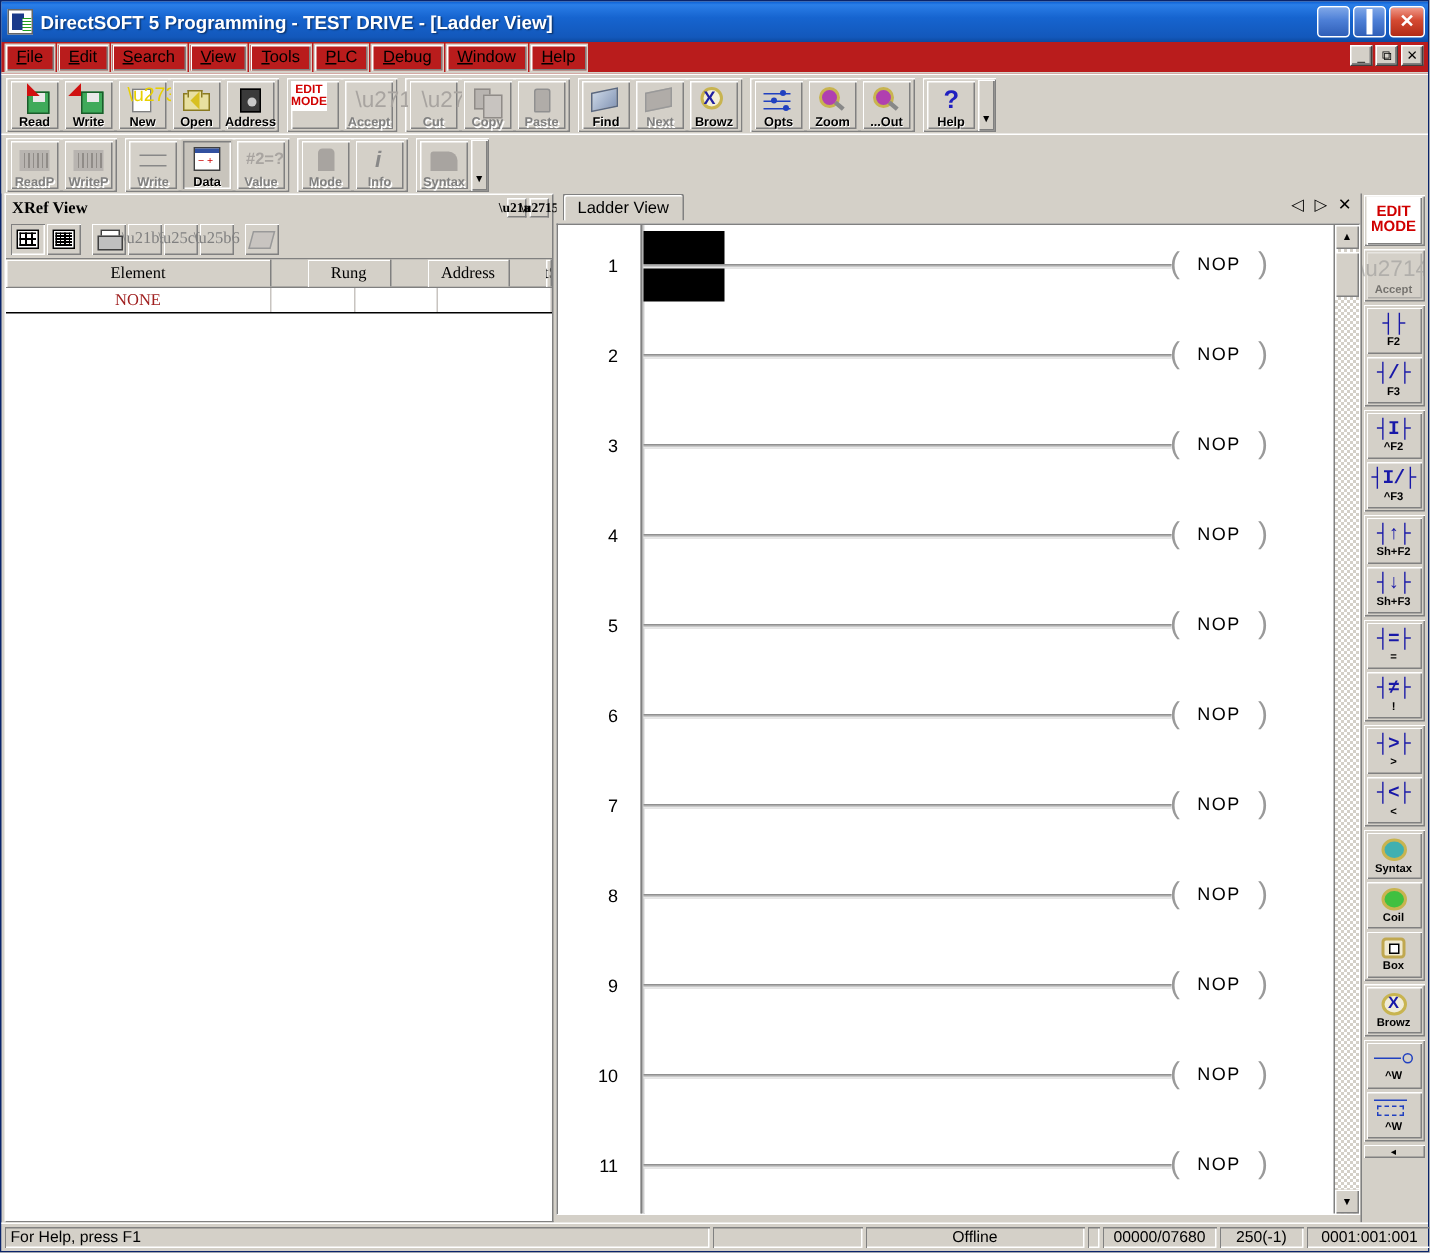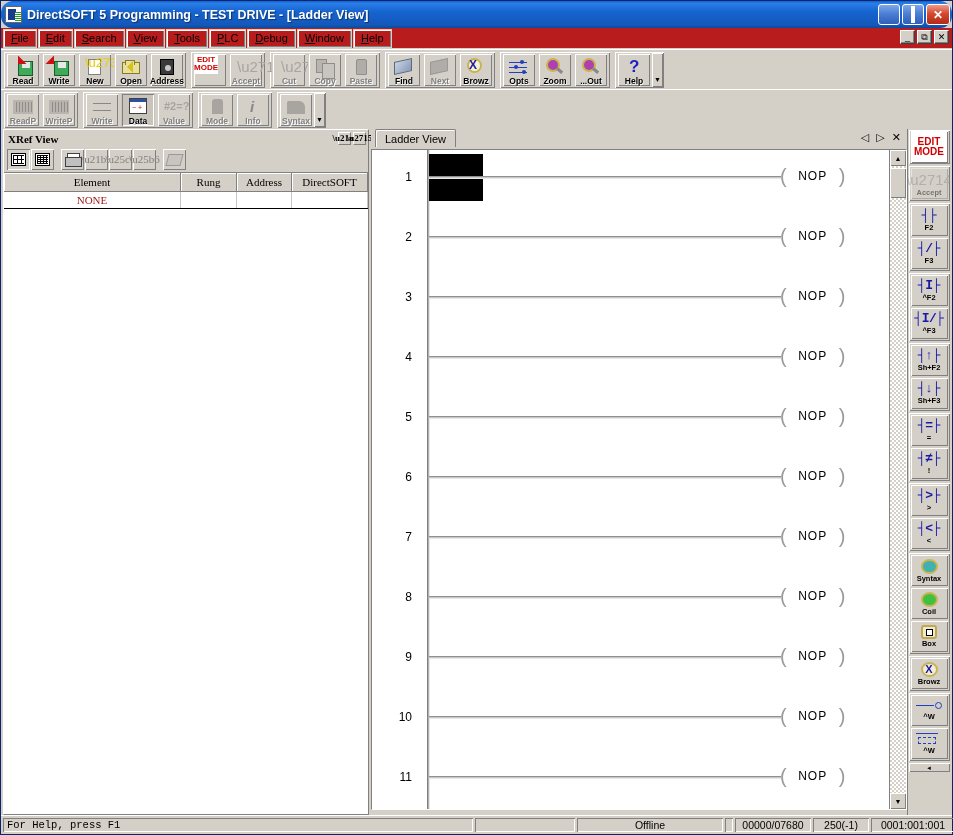--- a/index.html
+++ b/index.html
@@ -19,21 +19,20 @@
     display: flex; flex-direction: column;
   }
 
   
   .titlebar {
     height: 27px; flex: 0 0 27px;
     background: linear-gradient(to bottom, #0a5fd4 0%, #2a7ee8 8%, #1664cf 40%, #1358bb 88%, #0d4aa0 100%);
     display: flex; align-items: center;
     padding: 0 2px 0 4px;
     position: relative;
-    border-radius: 12px;
   }
   .title-icon {
     width: 17px; height: 17px; flex: 0 0 17px;
     background: #fff; border: 1px solid #666;
     margin-right: 5px; position: relative; overflow: hidden;
   }
   .title-icon::before {
     content: ""; position: absolute; left: 2px; top: 2px;
     width: 8px; height: 11px; background: #1a3a8a;
   }
@@ -237,20 +236,21 @@
   .printico { width:15px;height:13px;position:relative; }
   .printico::before{content:"";position:absolute;left:2px;top:0;width:11px;height:4px;background:#fff;border:1px solid #404040;}
   .printico::after{content:"";position:absolute;left:0;top:4px;width:15px;height:8px;background:#c0c0c0;border:1px solid #404040;}
   .arrico { color:#808080; font-size:11px; line-height:11px; }
   .stackico { width:15px;height:12px;background:#c8c4c0;border:1px solid #999; transform:skewX(-15deg); }
 
   .xref-head {
     display: flex; height: 19px; flex: 0 0 19px;
     background: #d4d0c8; font-size: 11px;
     border-bottom: 1px solid #808080;
+    gap: 24px;
   }
   .xh {
     display:flex;align-items:center;justify-content:center;
     border-right: 1px solid #808080;
     box-shadow: inset 1px 1px 0 #fff;
     background:#d4d0c8; overflow:hidden; white-space:nowrap;
   }
   .xh.c-el { flex: 0 0 177px; }
   .xh.c-ru { flex: 0 0 56px; }
   .xh.c-ad { flex: 0 0 55px; }
@@ -396,21 +396,21 @@
     flex: 0 0 19px; height:19px;
     display:flex; align-items:stretch;
     background:#d4d0c8; padding:2px 2px;
     border-top:1px solid #fff;
   }
   .sb-cell {
     box-shadow: inset 1px 1px 0 #808080, inset -1px -1px 0 #fff;
     font-size:10.5px; display:flex; align-items:center;
     padding:0 4px; margin-right:2px; white-space:nowrap;
   }
-  .sb-help { flex: 0 0 470px; font-family: Liberation Mono, monospace; }
+  .sb-help { flex: 0 0 470px; }
   .sb-blank1 { flex: 0 0 100px; }
   .sb-mode { flex: 0 0 146px; justify-content:center; }
   .sb-blank2 { flex: 1 1 auto; }
   .sb-mem { flex: 0 0 76px; justify-content:center; }
   .sb-addr { flex: 0 0 56px; justify-content:center; }
   .sb-pos { flex: 0 0 84px; justify-content:center; }
 </style>
 </head>
 <body>
 

